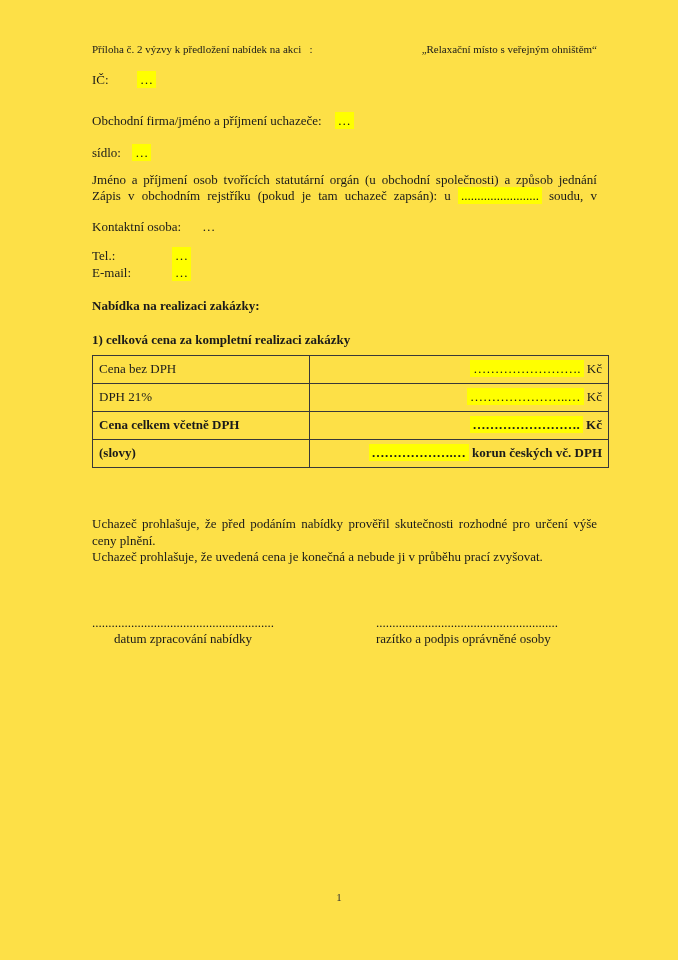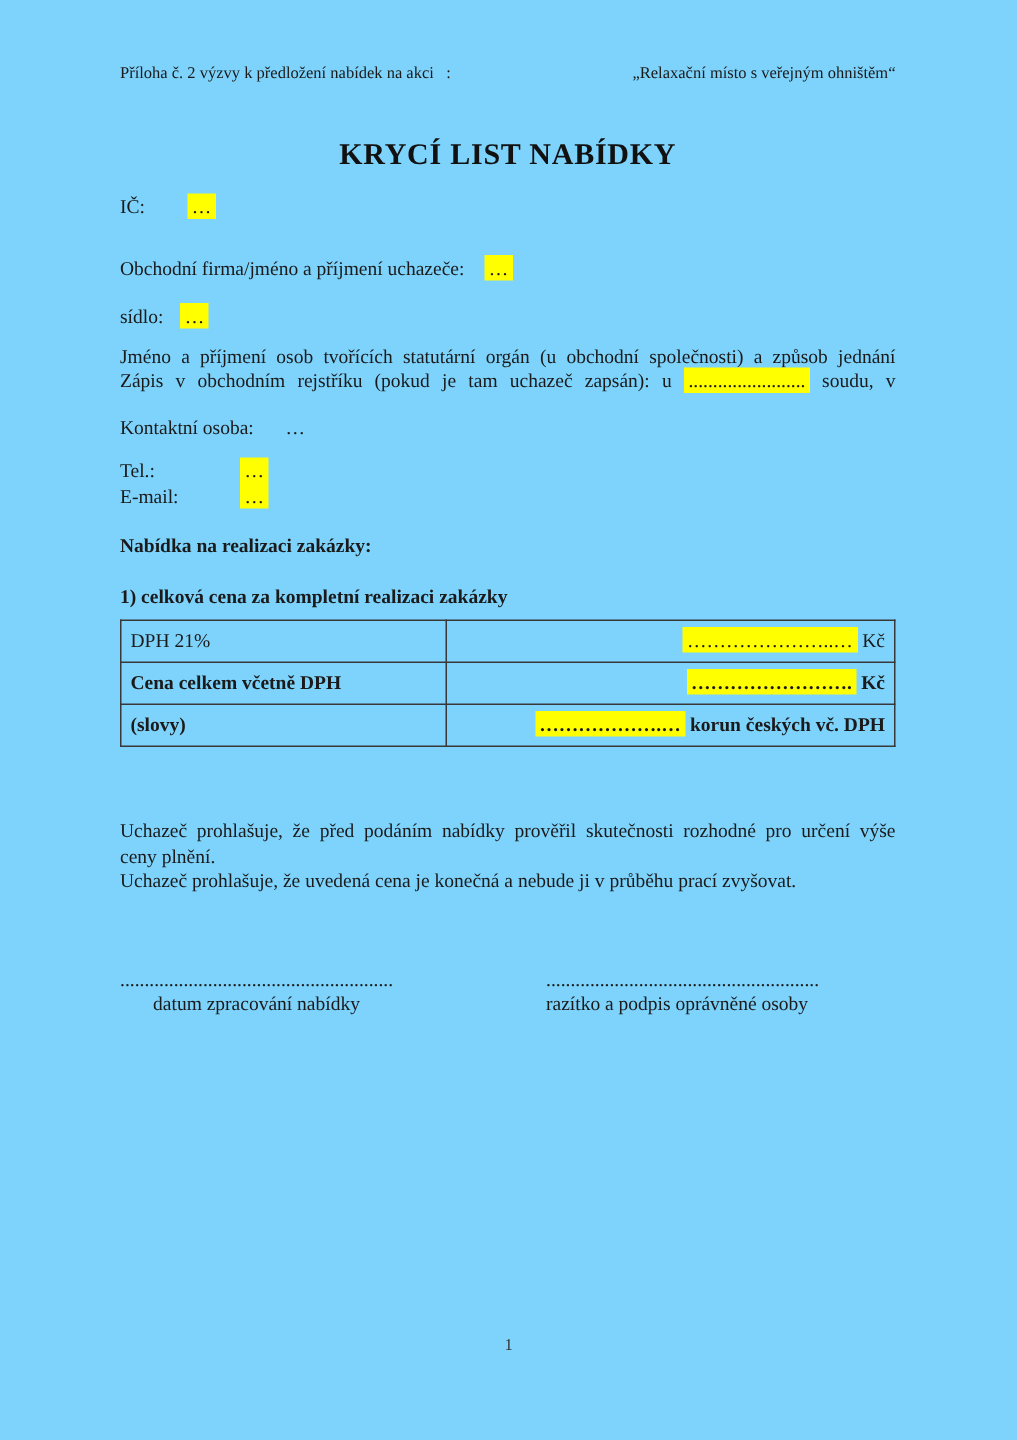--- a/index.html
+++ b/index.html
@@ -1,20 +1,21 @@
 <!DOCTYPE html>
 <html><head>
 <meta charset="utf-8">
 <style>
   html,body{margin:0;padding:0;background:#888;}
   .page{
-    width:678px;height:960px;background:#7dd3fc;position:relative;
+    width:678px;height:960px;background:#fde047;position:relative;
     margin:0 auto;font-family:"Liberation Serif","DejaVu Serif",serif;
     color:#1a1a1a;font-size:13px;line-height:16.5px;overflow:hidden;
     box-sizing:border-box;
+    padding-left:12px;
   }
   .content{padding:42px 81px 0 80px;}
   .header-row{display:flex;justify-content:space-between;font-size:11px;line-height:14px;}
   .doc-title{text-align:center;font-weight:bold;font-size:20px;line-height:22px;margin-top:36px;letter-spacing:.5px;color:#111;}
   .hl{background:#ffff00;padding:1px 3px;}
   .field-row{margin-top:0;}
   .f-company{margin-top:24px;}
   .f-ic{margin-top:16px;}
   .f-sidlo{margin-top:16px;}
   .gap10{margin-left:10px;}
@@ -45,21 +46,20 @@
 <body>
 
 <div class="page">
   <div class="content">
 
     <div class="header-row">
       <span>Příloha č. 2 výzvy k předložení nabídek na akci&nbsp;&nbsp; :</span>
       <span>„Relaxační místo s veřejným ohništěm“</span>
     </div>
 
-    <div class="doc-title">KRYCÍ LIST NABÍDKY</div>
 
     <div class="field-row f-ic">
       <span>IČ:</span>
       <span class="hl gap25">…</span>
     </div>
 
     <div class="field-row f-company">
       <span>Obchodní firma/jméno a příjmení uchazeče:</span>
       <span class="hl gap10">…</span>
     </div>
@@ -94,20 +94,27 @@
         <span class="lbl">E-mail:</span><span class="hl">…</span>
       </div>
     </div>
 
     <div class="bold-heading">Nabídka na realizaci zakázky:</div>
     <div class="bold-heading">1) celková cena za kompletní realizaci zakázky</div>
 
     <table class="price-table">
       <tbody>
         <tr>
+          <td class="c1">Cena bez DPH</td>
+          <td class="c2">
+            <span class="hl">…………………….</span>
+            <span>Kč</span>
+          </td>
+        </tr>
+        <tr>
           <td class="c1">DPH 21%</td>
           <td class="c2">
             <span class="hl">…………………..…</span>
             <span>Kč</span>
           </td>
         </tr>
         <tr class="row-bold">
           <td class="c1">Cena celkem včetně DPH</td>
           <td class="c2">
             <span class="hl">…………………….</span>

